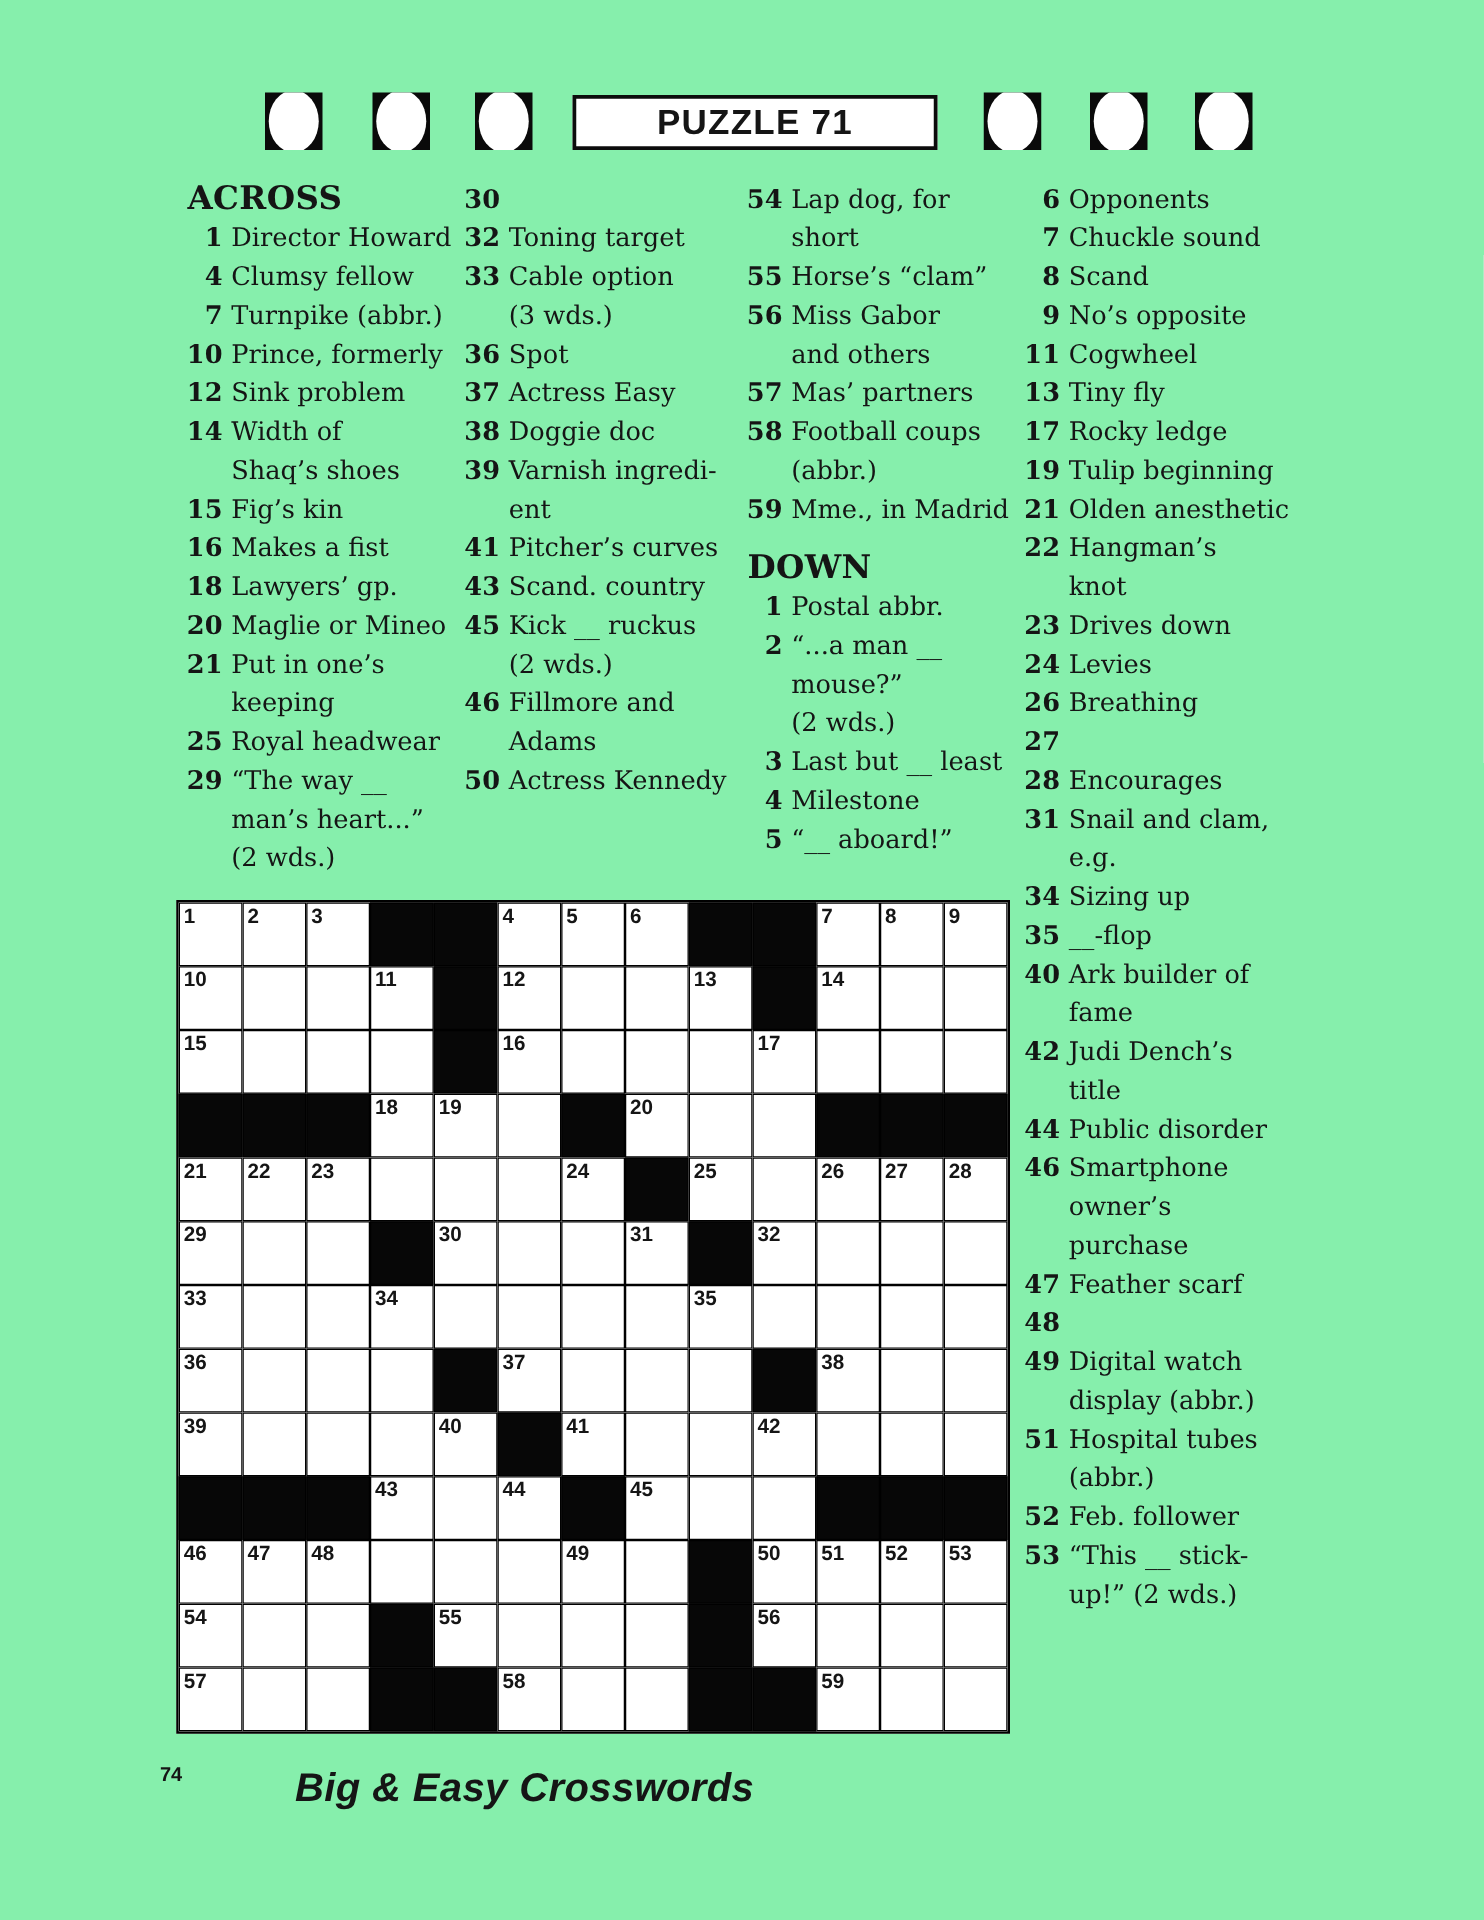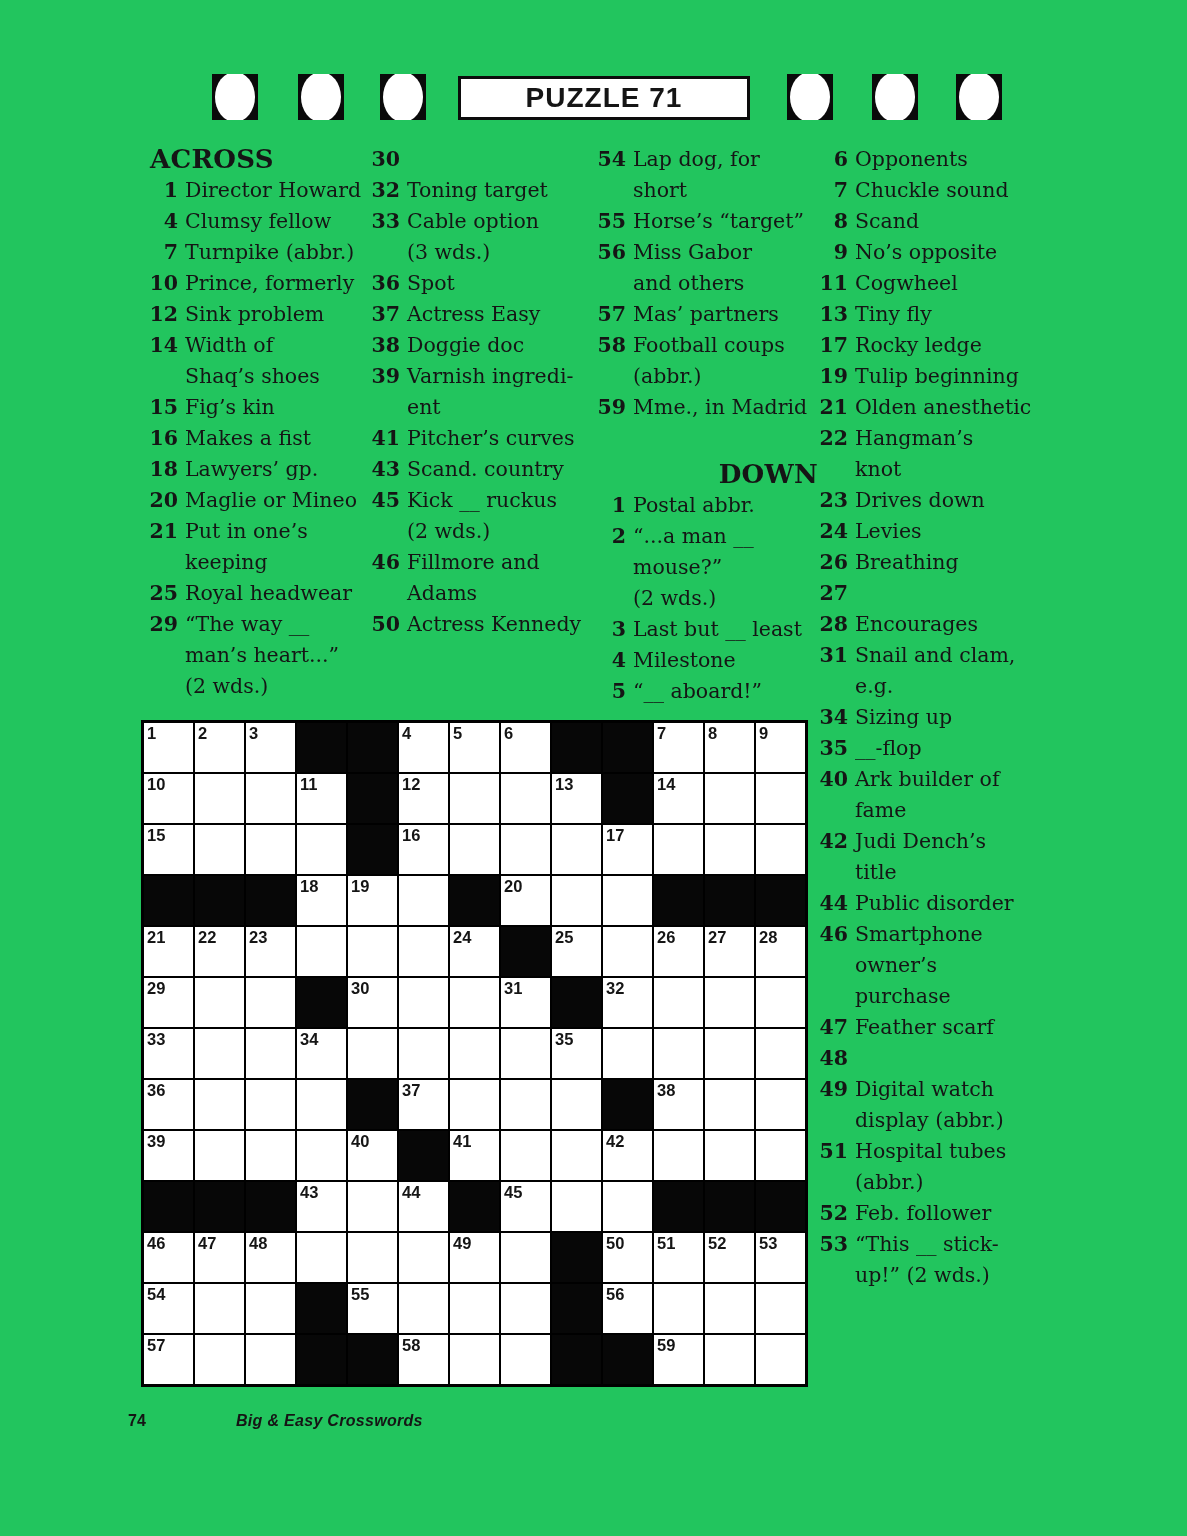--- a/index.html
+++ b/index.html
@@ -1,56 +1,56 @@
 <!DOCTYPE html>
 <html><head>
 <meta charset="utf-8">
 <style>
   html,body{margin:0;padding:0;background:#e8e8e6;}
-  .page{position:relative;width:1187px;height:1536px;background:#22c55e;
+  .page{position:relative;width:1187px;height:1536px;background:#86efac;
         font-family:"DejaVu Serif",serif;color:#151515;overflow:hidden;margin:0 auto;}
 
   
   .decor-square{position:absolute;top:74px;width:46px;height:46px;background:#0a0a0a;
         display:flex;align-items:center;justify-content:center;overflow:hidden;}
   .decor-oval{width:40px;height:50px;background:#ffffff;border-radius:50%;}
   .title-box{position:absolute;left:458px;top:76px;width:292px;height:44px;
         border:3px solid #0c0c0c;box-sizing:border-box;background:#fff;
         display:flex;align-items:center;justify-content:center;}
   .title-text{font-family:"Liberation Sans",sans-serif;font-weight:bold;
         font-size:28px;letter-spacing:1px;}
 
   
   .clue-col{position:absolute;top:144px;}
   .clue-col.c0{left:146px;width:224px;}
   .clue-col.c1{left:368px;width:224px;}
   .clue-col.c2{left:594px;width:224px;}
   .clue-col.c3{left:816px;width:256px;}
   .clue-heading{font-weight:bold;font-size:26px;line-height:31px;margin-left:4px;
         letter-spacing:.3px;}
-  .clue-heading.gap{margin-top:36px;text-align:right;}
+  .clue-heading.gap{margin-top:16px;}
   .clue{display:flex;line-height:31px;font-size:20.5px;}
   .clue .num{flex:0 0 32px;text-align:right;font-weight:bold;padding-right:7px;}
   .clue .txt{white-space:pre-line;}
 
   
   .grid{position:absolute;left:141px;top:720px;display:grid;
         grid-template-columns:repeat(13,51px);grid-auto-rows:51px;
         border:2px solid #000;background:#fff;}
   .gcell{border:1.5px solid #000;position:relative;background:#fff;box-sizing:border-box;}
   .gcell.black{background:#070707;}
   .gnum{position:absolute;top:1px;left:3px;font-family:"Liberation Sans",sans-serif;
         font-weight:bold;font-size:16.5px;line-height:18px;}
 
   
   .footer-page{position:absolute;left:128px;top:1412px;
         font-family:"Liberation Sans",sans-serif;font-weight:bold;font-size:16px;}
   .footer-title{position:absolute;left:236px;top:1412px;
         font-family:"Liberation Sans",sans-serif;font-weight:bold;font-style:italic;
-        font-size:16px;letter-spacing:.3px;}
+        font-size:32px;letter-spacing:.3px;}
 </style>
 </head>
 <body>
 
 <div class="page">
 
   <div>
     <div id="decor-left">
         <div class="decor-square" style="left: 212px;">
           <div class="decor-oval"></div>
@@ -191,21 +191,21 @@
       </div>
     </div>
   <div class="clue-col c2" id="col2">
       <div class="clue">
         <span class="num">54</span>
         <span class="txt">Lap dog, for
 short</span>
       </div>
       <div class="clue">
         <span class="num">55</span>
-        <span class="txt">Horse’s “target”</span>
+        <span class="txt">Horse’s “clam”</span>
       </div>
       <div class="clue">
         <span class="num">56</span>
         <span class="txt">Miss Gabor
 and others</span>
       </div>
       <div class="clue">
         <span class="num">57</span>
         <span class="txt">Mas’ partners</span>
       </div>

